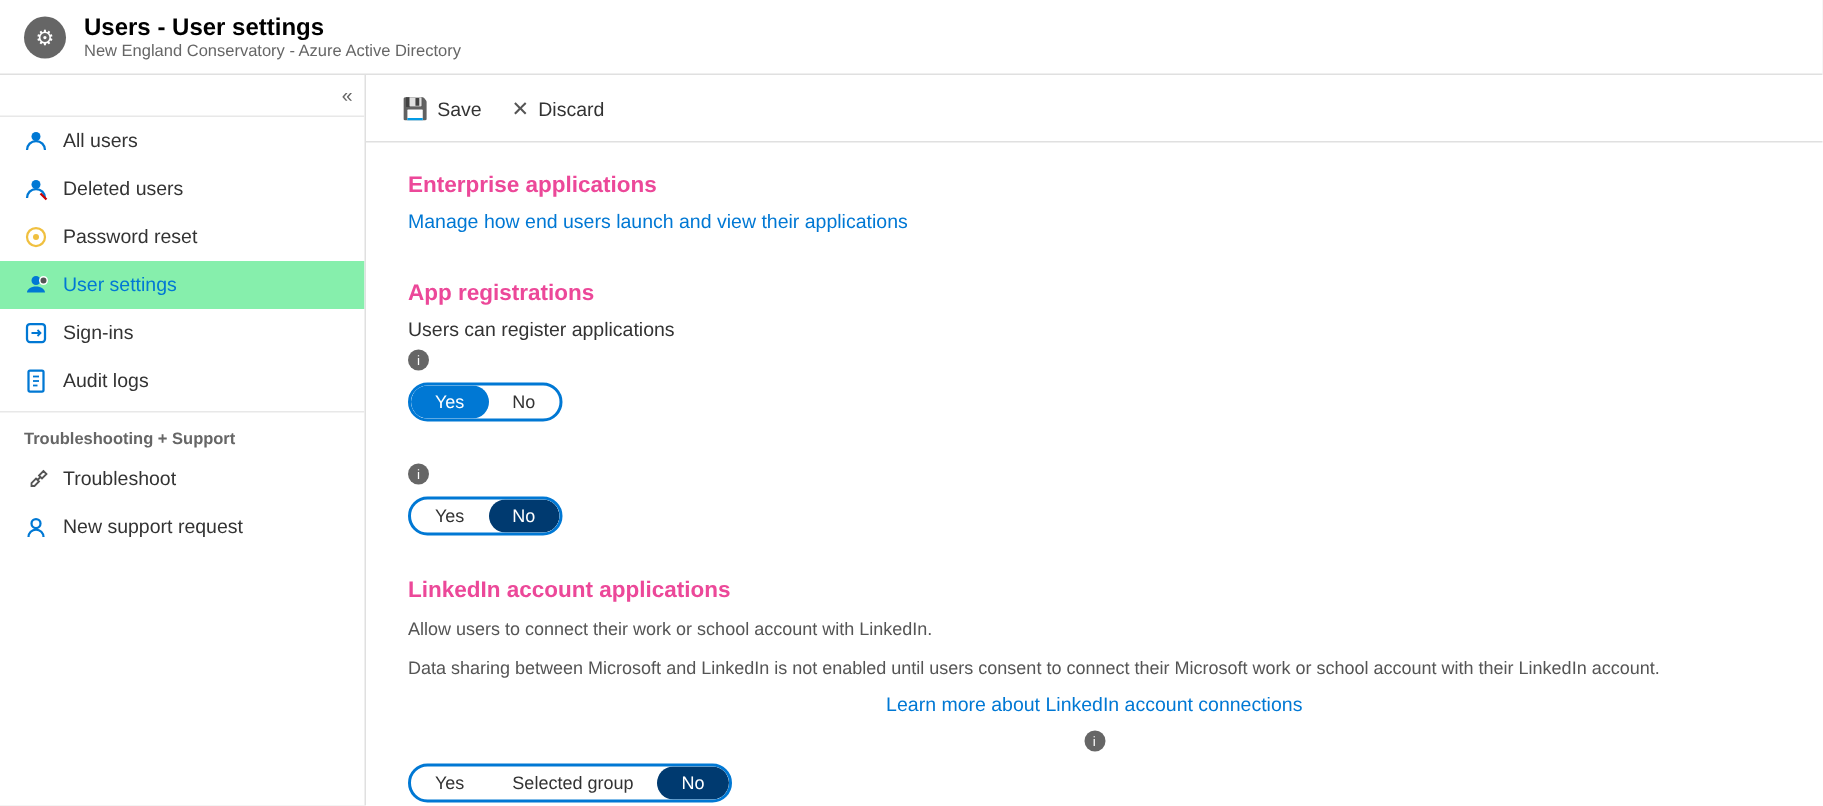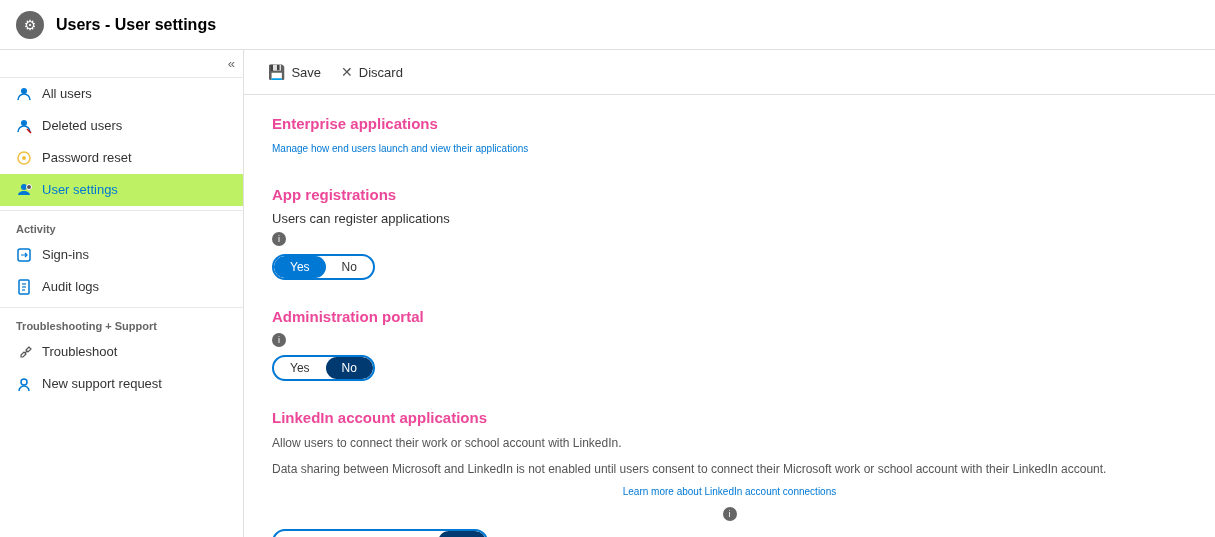--- a/index.html
+++ b/index.html
@@ -12,54 +12,55 @@
     .header-title { font-size: 16px; font-weight: 700; color: #000; }
     .header-subtitle { font-size: 11px; color: #666; }
 
     
     .main-layout { display: flex; flex: 1; overflow: hidden; }
 
     
     .sidebar { width: 244px; background: #fff; border-right: 1px solid #e0e0e0; overflow-y: auto; flex-shrink: 0; }
     .sidebar-collapse { padding: 6px 8px; display: flex; justify-content: flex-end; cursor: pointer; color: #666; border-bottom: 1px solid #e8e8e8; }
     .sidebar-item { display: flex; gap: 10px; padding: 8px 16px; cursor: pointer; color: #333; text-decoration: none; }
-    .sidebar-item.active { background: #bef264; color: #0078d4; }
+    .sidebar-item.active { background: #86efac; color: #0078d4; }
     .sidebar-item .item-icon { width: 16px; height: 16px; display: flex; align-items: center; justify-content: center; flex-shrink: 0; }
     .sidebar-section-label { padding: 12px 16px 4px 16px; font-size: 11px; font-weight: 600; color: #666; text-transform: none; border-top: 1px solid #e8e8e8; margin-top: 4px; }
 
     
     .content { flex: 1; overflow-y: auto; background: #fff; }
 
     
     .toolbar { display: flex; align-items: center; gap: 20px; padding: 10px 24px; border-bottom: 1px solid #e0e0e0; background: #fff; }
     .toolbar-btn { display: flex; align-items: center; gap: 6px; background: none; border: none; cursor: pointer; font-size: 13px; color: #333; padding: 4px 0; }
 
     
     .content-body { padding: 20px 28px; }
     .section { margin-bottom: 28px; }
     .section-title { font-size: 15px; font-weight: 700; color: #ec4899; margin-bottom: 8px; }
-    .section-link { color: #0078d4; text-decoration: none; font-size: 10px; display: inline-block; margin-bottom: 4px; }
+    .section-link { color: #0078d4; text-decoration: none; font-size: 13px; display: inline-block; margin-bottom: 4px; }
     .field-label { font-size: 13px; color: #333; margin-bottom: 8px; display: flex; align-items: flex-start; gap: 6px; flex-direction: column; }
     .info-icon { width: 14px; height: 14px; border-radius: 50%; background: #666; color: white; font-size: 9px; display: inline-flex; align-items: center; justify-content: center; cursor: pointer; flex-shrink: 0; }
 
     
     .toggle-group { display: inline-flex; border: 2px solid #0078d4; border-radius: 20px; overflow: hidden; }
     .toggle-btn { padding: 4px 16px; font-size: 12px; cursor: pointer; border: none; background: transparent; color: #333; }
     .toggle-btn.active { background: #0078d4; color: #fff; border-radius: 18px; }
     .toggle-btn.active-dark { background: #003a70; color: #fff; border-radius: 18px; }
 
     .description-text { font-size: 12px; color: #555; margin-bottom: 8px; line-height: 1.5; }
   </style>
 </head>
 <body>
 
 <div class="header">
   <div class="header-icon">⚙</div>
   <div class="header-title-block">
     <span class="header-title">Users - User settings</span>
+    <span class="header-subtitle">New England Conservatory - Azure Active Directory</span>
   </div>
 </div>
 
 <div class="main-layout">
 
   <nav class="sidebar">
     <div class="sidebar-collapse">
       <span>«</span>
     </div>
 
@@ -97,21 +98,20 @@
     <div class="sidebar-item active">
       <span class="item-icon">
         <svg width="16" height="16" viewBox="0 0 16 16" fill="none">
             <path d="M8 2a3 3 0 1 1 0 6A3 3 0 0 1 8 2zm0 7c3.314 0 6 1.79 6 4H2c0-2.21 2.686-4 6-4z" fill="#0078d4"></path>
             <circle cx="13" cy="5" r="2.5" fill="#555" stroke="white" stroke-width="1"></circle>
           </svg>
       </span>
       <span>User settings</span>
     </div>
 
-    <div class="sidebar-section-label">Activity</div>
 
     <div class="sidebar-item">
       <span class="item-icon">
         <svg width="16" height="16" viewBox="0 0 16 16" fill="none">
             <rect x="2" y="2" width="12" height="12" rx="2" stroke="#0078d4" stroke-width="1.5"></rect>
             <path d="M5 8h6M9 6l2 2-2 2" stroke="#0078d4" stroke-width="1.2"></path>
           </svg>
       </span>
       <span>Sign-ins</span>
     </div>
@@ -176,21 +176,20 @@
           <span>Users can register applications</span>
           <span class="info-icon" title="More information">i</span>
         </div>
         <div class="toggle-group">
           <button class="toggle-btn active">Yes</button>
           <button class="toggle-btn">No</button>
         </div>
       </div>
 
       <div class="section">
-        <div class="section-title">Administration portal</div>
         <div class="field-label">
           <span class="info-icon" title="More information">i</span>
         </div>
         <div class="toggle-group">
           <button class="toggle-btn">Yes</button>
           <button class="toggle-btn active-dark">No</button>
         </div>
       </div>
 
       <div class="section">

